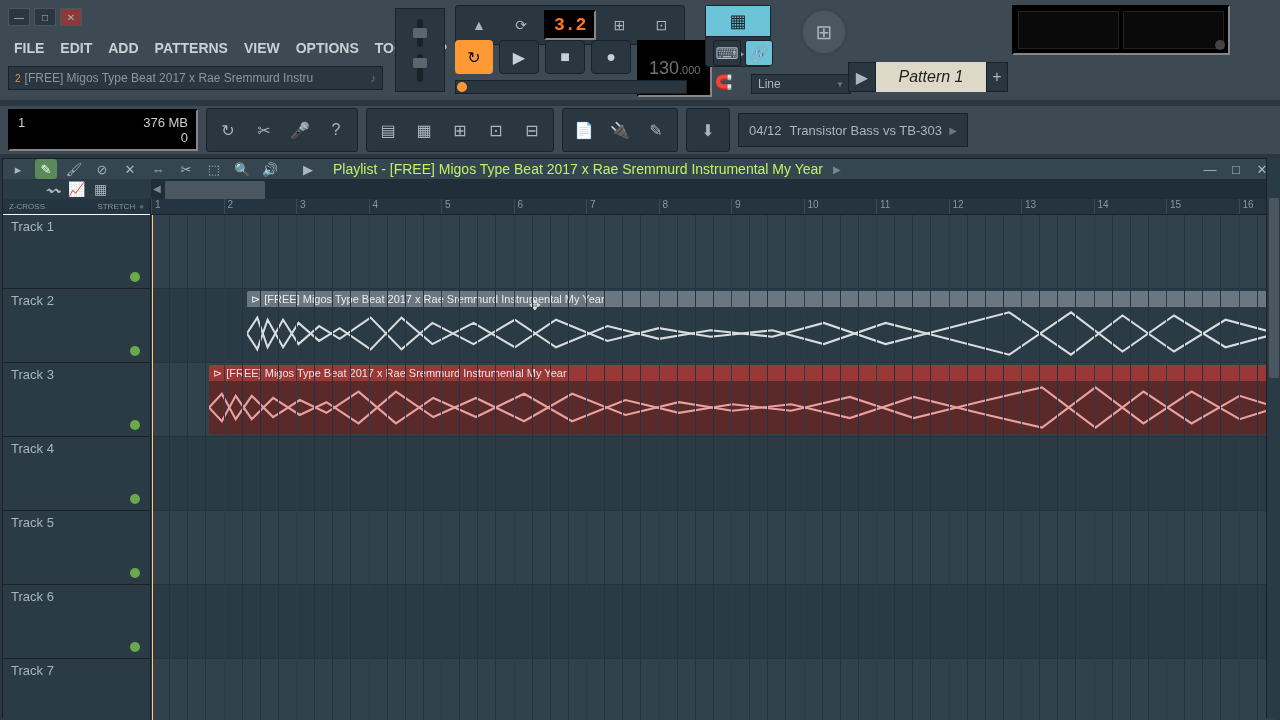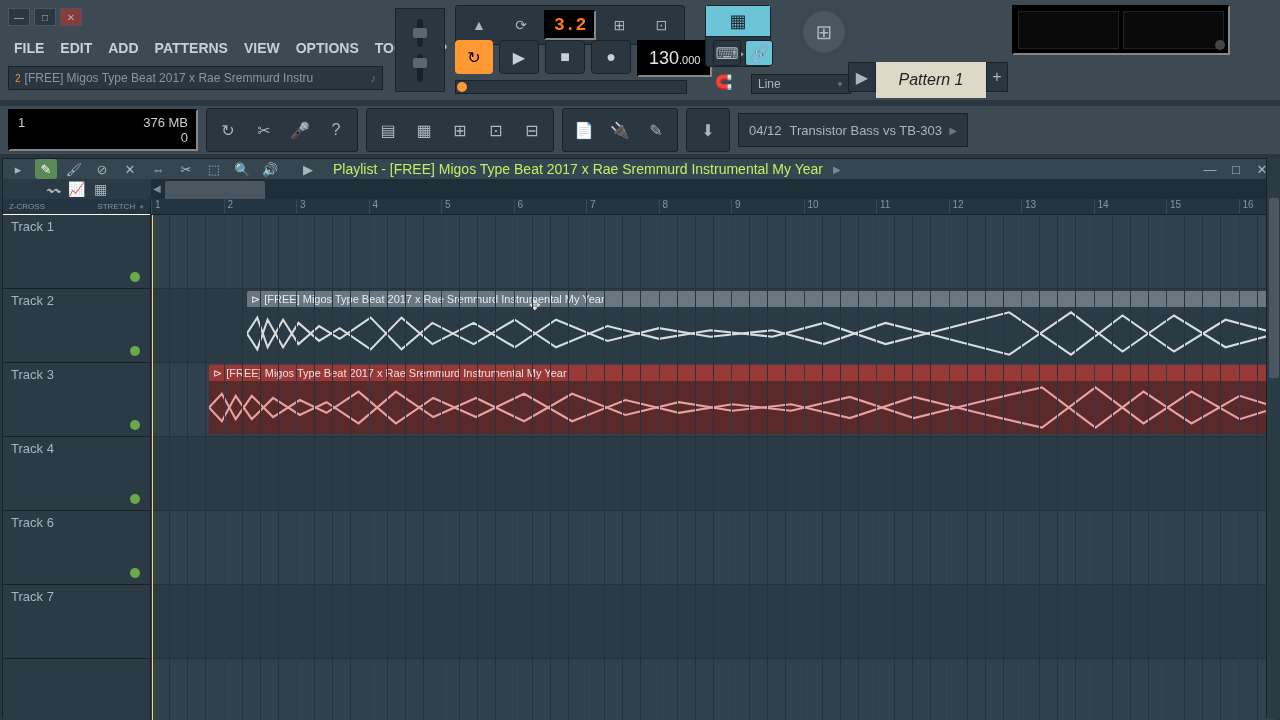--- a/index.html
+++ b/index.html
@@ -27,21 +27,21 @@
 
 
 .transport { position: absolute; left: 455px; top: 5px; display: flex; gap: 4px; }
 .tool-group { background: #2a3640; border: 1px solid #1a2228; display: flex; align-items: center; padding: 4px; gap: 4px; border-radius: 3px; }
 .tool-btn { width: 38px; height: 26px; background: transparent; color: #aab5be; display: flex; align-items: center; justify-content: center; font-size: 14px; cursor: pointer; }
 .time-sig { background: #000; color: #ff7722; font-family: 'Courier New', monospace; font-size: 18px; font-weight: bold; padding: 3px 8px; border: 2px inset #333; }
 
 .transport-row2 { position: absolute; left: 455px; top: 40px; display: flex; gap: 6px; align-items: stretch; }
 .loop-btn { width: 38px; height: 34px; background: #ff9933; border-radius: 4px; display: flex; align-items: center; justify-content: center; color: #000; font-size: 16px; cursor: pointer; }
 .play-btn { width: 40px; height: 34px; background: #2a3640; border: 1px solid #1a2228; color: #c8d0d6; display: flex; align-items: center; justify-content: center; cursor: pointer; border-radius: 4px; }
-.tempo-display { background: #000; color: #e5e5e5; font-family: 'Courier New', monospace; font-size: 18px; padding: 6px 10px; border: 2px inset #333; }
+.tempo-display { background: #000; color: #737373; font-family: 'Courier New', monospace; font-size: 18px; padding: 16px 10px; border: 2px inset #333; }
 .tempo-display small { font-size: 11px; }
 
 .song-pos-bar { position: absolute; left: 455px; top: 80px; width: 232px; height: 14px; background: #2a3640; border: 1px solid #1a2228; }
 .song-pos-dot { width: 10px; height: 10px; background: #ff9933; border-radius: 50%; margin: 1px; }
 
 
 .pat-song { position: absolute; left: 705px; top: 5px; width: 66px; height: 62px; background: #2a3640; border: 1px solid #1a2228; border-radius: 3px; display: flex; flex-direction: column; }
 .pat-btn { flex: 1; display: flex; align-items: center; justify-content: center; font-size: 18px; cursor: pointer; border-bottom: 1px solid #1a2228; }
 .pat-btn.active { background: #6bc4d8; color: #1a2228; }
 .song-btn { flex: 1; display: flex; align-items: center; justify-content: center; font-size: 18px; cursor: pointer; color: #aab5be; }
@@ -64,21 +64,21 @@
 .time-small { font-size: 16px; }
 .time-label { position: absolute; top: 2px; right: 6px; font-size: 7px; color: #888; letter-spacing: 1px; }
 
 .meters { position: absolute; left: 1012px; top: 5px; width: 218px; height: 50px; background: #000; border: 2px inset #333; display: flex; align-items: center; padding: 4px; gap: 4px; }
 .meter-bar { flex: 1; height: 100%; background: #0a0a0a; border: 1px solid #222; }
 .status-led { position: absolute; bottom: 3px; right: 3px; width: 10px; height: 10px; border-radius: 50%; background: #444; }
 
 
 .pattern-sel { position: absolute; left: 848px; top: 62px; display: flex; align-items: stretch; }
 .pat-play { width: 28px; height: 30px; background: #2a3640; border: 1px solid #1a2228; color: #aab5be; display: flex; align-items: center; justify-content: center; cursor: pointer; }
-.pat-name { width: 110px; height: 36px; background: #ddd8c8; color: #222; display: flex; align-items: center; justify-content: center; font-size: 16px; font-style: italic; cursor: pointer; }
+.pat-name { width: 110px; height: 30px; background: #ddd8c8; color: #222; display: flex; align-items: center; justify-content: center; font-size: 16px; font-style: italic; cursor: pointer; }
 .pat-add { width: 22px; height: 30px; background: #2a3640; border: 1px solid #1a2228; color: #aab5be; display: flex; align-items: center; justify-content: center; font-size: 16px; cursor: pointer; }
 
 
 .toolbar2 { position: absolute; top: 106px; left: 0; width: 100%; height: 48px; background: #3d4a54; display: flex; align-items: center; padding: 0 8px; gap: 8px; }
 .cpu-panel { width: 190px; height: 42px; background: #000; border: 2px inset #333; display: flex; flex-direction: column; justify-content: center; padding: 2px 8px; color: #ccc; font-family: 'Courier New', monospace; font-size: 13px; }
 .cpu-row { display: flex; justify-content: space-between; }
 .tool2-group { background: #2a3640; border: 1px solid #1a2228; border-radius: 3px; display: flex; padding: 4px; gap: 2px; }
 .tool2-btn { width: 34px; height: 34px; color: #aab5be; display: flex; align-items: center; justify-content: center; font-size: 16px; cursor: pointer; }
 .news-bar { flex: 0 0 230px; height: 34px; background: #2a3640; border: 1px solid #1a2228; display: flex; align-items: center; padding: 0 10px; color: #aab5be; font-size: 13px; }
 .news-id { color: #aab5be; margin-right: 8px; }
@@ -312,20 +312,24 @@
       <div class="track-hdr">
           <div class="track-name">Track 2</div>
           <div class="track-mute"></div>
         </div>
       <div class="track-hdr">
           <div class="track-name">Track 3</div>
           <div class="track-mute"></div>
         </div>
       <div class="track-hdr">
           <div class="track-name">Track 4</div>
+          <div class="track-mute"></div>
+        </div>
+      <div class="track-hdr">
+          <div class="track-name">Track 5</div>
           <div class="track-mute"></div>
         </div>
       <div class="track-hdr">
           <div class="track-name">Track 6</div>
           <div class="track-mute"></div>
         </div>
       <div class="track-hdr">
           <div class="track-name">Track 7</div>
         </div>
     </div>

